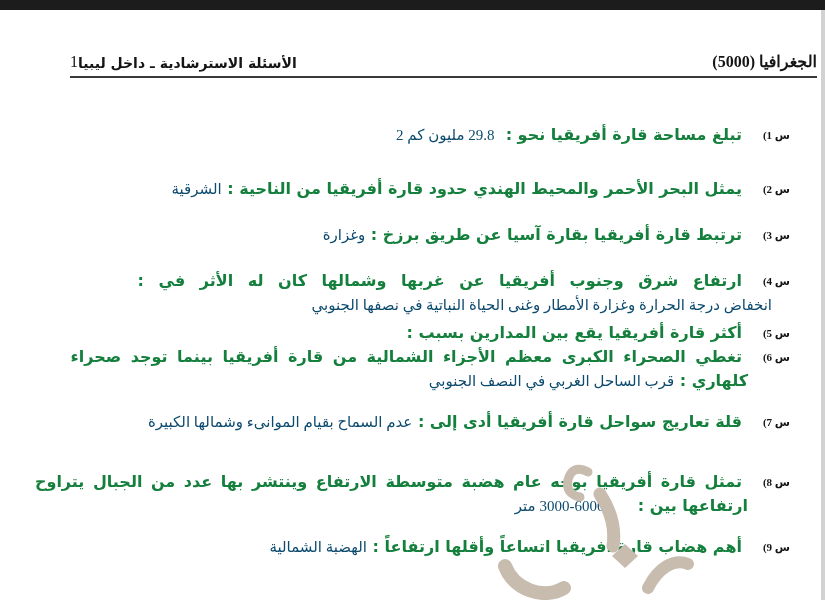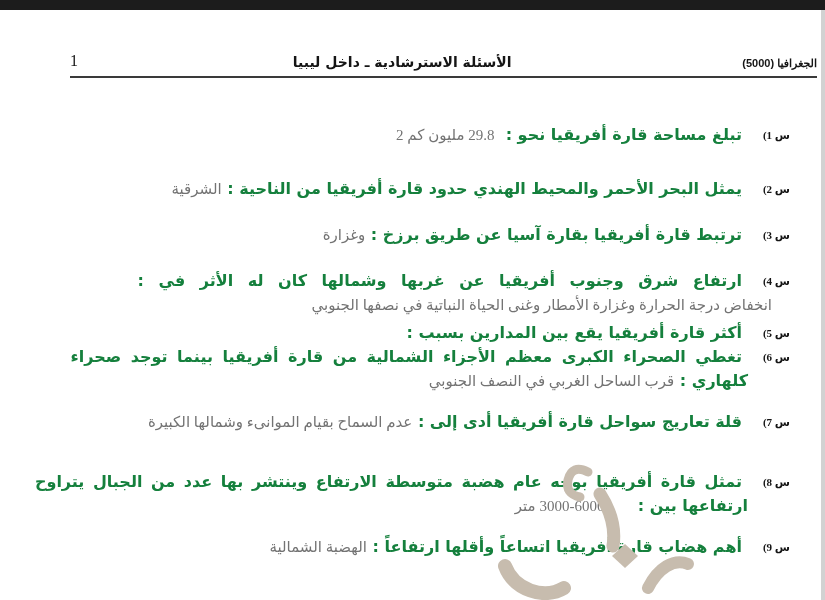--- a/index.html
+++ b/index.html
@@ -10,22 +10,22 @@
     color:#151515;
   }
   .top-bar{position:absolute;left:0;top:0;width:825px;height:10px;background:#1c1c1c;}
   .edge-strip{position:absolute;right:0;top:10px;width:4px;height:590px;background:#d2d2d2;}
 
   .header{
     position:absolute;top:52px;right:0;left:0;
     display:flex;align-items:flex-end;
     padding:0 8px 0 70px;
   }
-  .h-right{font-weight:bold;font-size:11px;font-family:Liberation Sans, sans-serif;margin-left:16px;}
-  .h-center{flex:1;text-align:center;font-weight:bold;font-size:14px;}
+  .h-right{font-weight:bold;font-size:16px;font-family:Liberation Serif, serif;margin-left:16px;}
+  .h-center{flex:1;text-align:left;font-weight:bold;font-size:14px;}
   .h-left{font-family:"Liberation Serif","DejaVu Serif",serif;font-size:16px;font-weight:normal;}
   .rule{
     position:absolute;top:76px;left:70px;right:8px;
     border-bottom:2px solid #3a3a3a;
   }
 
   .content{
     position:absolute;top:79px;left:0;right:0;bottom:0;
     padding:0 35px;
   }
@@ -35,21 +35,21 @@
     flex:none;width:48px;
     font-weight:bold;font-size:11px;line-height:24px;
     font-family:"Liberation Serif","DejaVu Sans",sans-serif;
     white-space:nowrap;
   }
   .q-body{flex:1;min-width:0;}
   .q-line{
     font-weight:bold;font-size:16px;line-height:24px;white-space:nowrap;
   }
   .seg-red{
-    color:#737373;font-weight:normal;font-size:15px;
+    color:#0c4a6e;font-weight:normal;font-size:15px;
     font-family:"Liberation Serif","DejaVu Sans",sans-serif;
   }
   .seg-black{color:#15803d;}
 
   .watermark{position:absolute;left:0;top:0;pointer-events:none;z-index:6;}
   .content{z-index:2;}
 </style>
 </head>
 <body>
 

